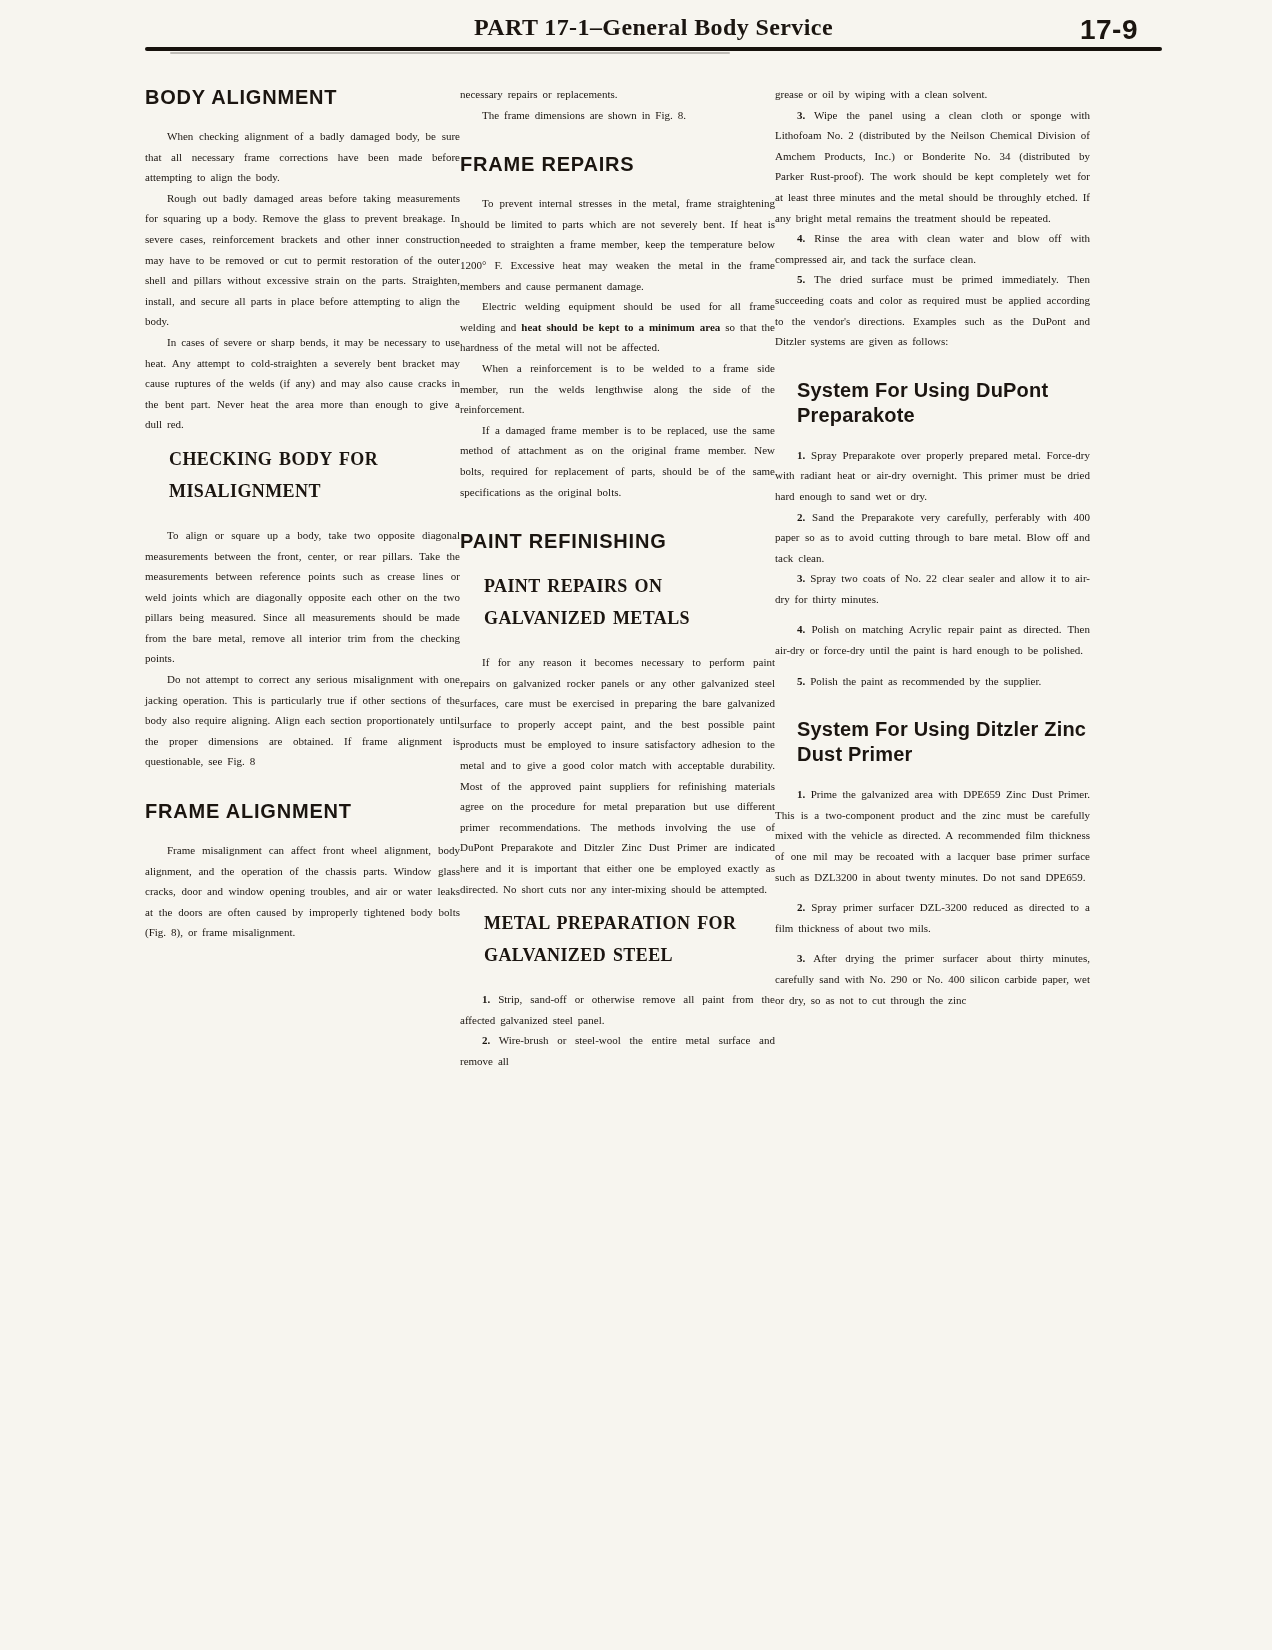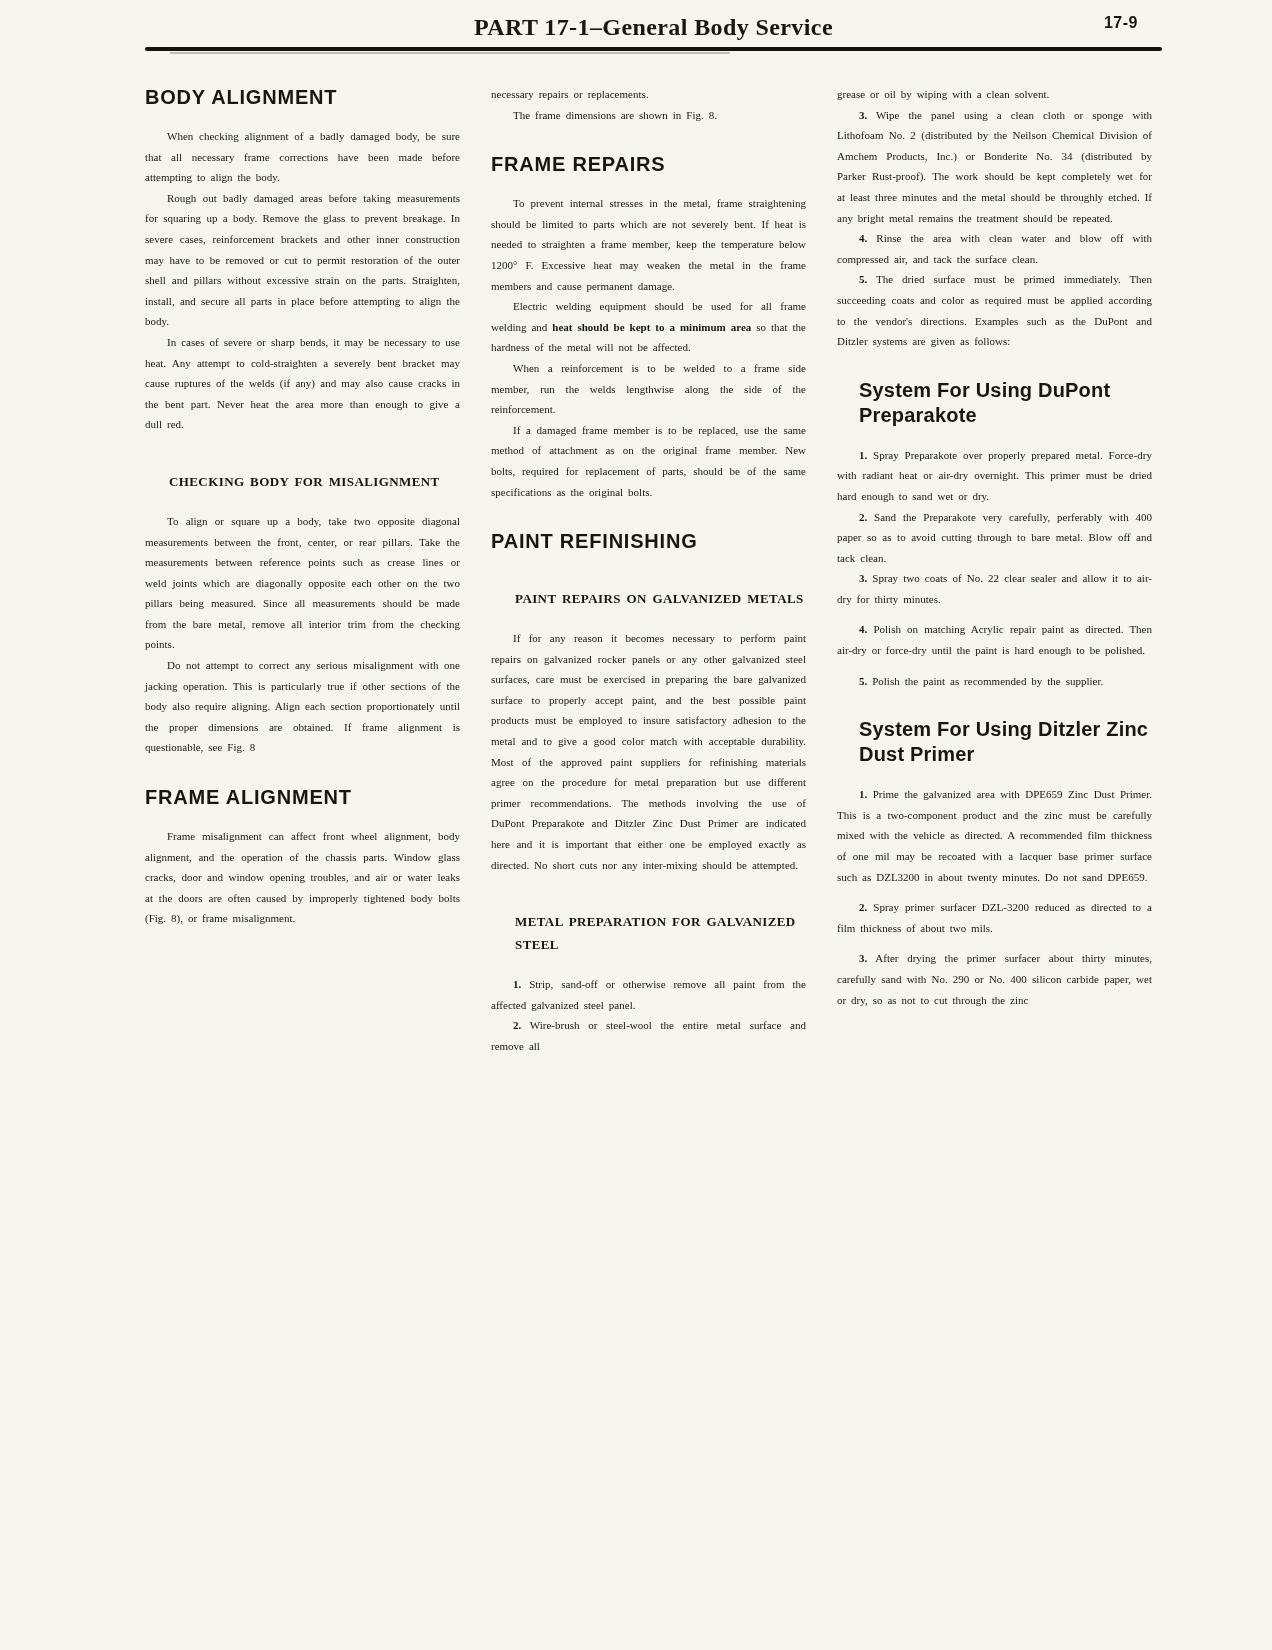--- a/index.html
+++ b/index.html
@@ -15,55 +15,55 @@
   .doc-title{
     text-align:center;
     font-family:Liberation Serif, serif;
     font-weight:700;
     font-size:24px;
     letter-spacing:0.4px;
   }
   .page-number{
     position:absolute;right:24px;top:0;
     font-family:"Liberation Sans", sans-serif;
-    font-weight:700;font-size:16px;letter-spacing:0.5px;
+    font-weight:700;font-size:28px;letter-spacing:0.5px;
   }
   .header-rule{
     position:absolute;left:145px;top:47px;width:1017px;height:4px;
     background:#17120d;border-radius:2px;
   }
   .header-rule-smudge{
     position:absolute;left:170px;top:52px;width:560px;height:2px;
     background:#17120d;opacity:0.25;border-radius:1px;
   }
   .content{
     position:absolute;left:145px;top:84px;width:1007px;
-    display:flex;gap:31px;
+    display:flex;
   }
   .col{width:315px;}
   .para{
     margin:0;
     font-size:11px;
     line-height:20.6px;
     text-align:justify;
     text-indent:22px;
     word-spacing:2.2px;
   }
   .para.cont{text-indent:0;}
   .para.sp{margin-top:10px;}
   .b{font-weight:700;}
   .h-sans{
     font-family:"Liberation Sans", sans-serif;
     font-weight:700;font-size:20px;letter-spacing:0.8px;
     margin:28px 0 18px 0;line-height:22px;
   }
   .col > .h-sans:first-child{margin-top:2px;}
   .h-serif{
-    font-weight:700;font-size:13px;letter-spacing:0.4px;
-    margin:35px 0 18px 0;padding-left:24px;line-height:23px;
+    font-weight:700;font-size:18px;letter-spacing:0.4px;
+    margin:8px 0 18px 0;padding-left:24px;line-height:32px;
     word-spacing:2px;
   }
   .h-sans-mc{
     font-family:"Liberation Sans", sans-serif;
     font-weight:700;font-size:20px;letter-spacing:0.2px;
     margin:26px 0 17px 0;padding-left:22px;line-height:25px;
   }
 </style>
 </head>
 <body>

